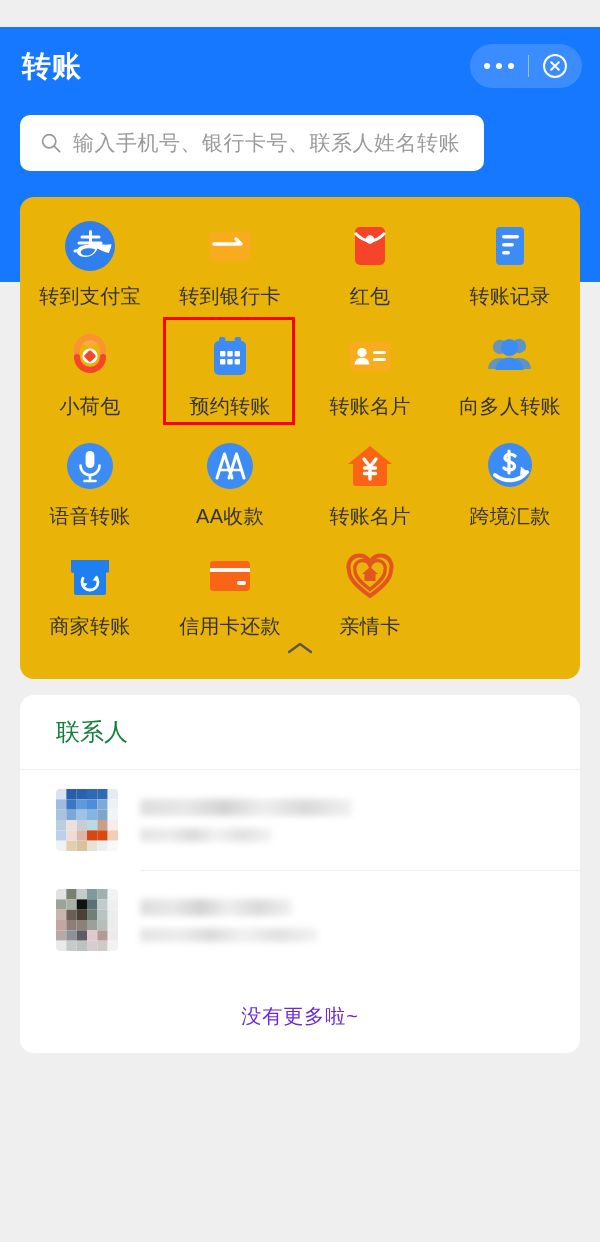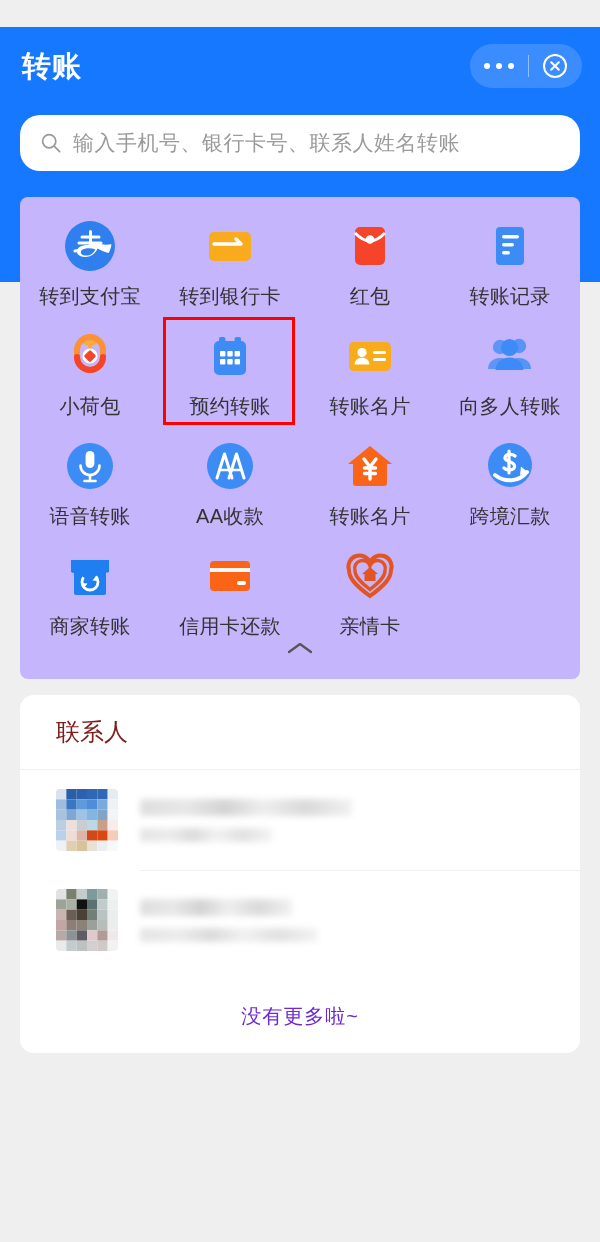--- a/index.html
+++ b/index.html
@@ -67,45 +67,45 @@
     width: 1px; height: 22px;
     background: rgba(255,255,255,0.45);
   }
 
   .close-ico { width: 26px; height: 26px; display:block; }
 
   
   .search-box {
     position: absolute;
     top: 88px; left: 20px;
-    width: 560px;
+    width: 464px;
     height: 56px;
     background: #ffffff;
-    border-radius: 20px;
+    border-radius: 10px;
     display: flex;
     align-items: center;
     padding-left: 20px;
   }
   .search-ico { width: 22px; height: 22px; flex: none; }
   .search-placeholder {
     margin-left: 11px;
     color: #9a9a9a;
     font-size: 21px;
     letter-spacing: .5px;
     white-space: nowrap;
   }
 
   
   .grid-card {
     position: absolute;
     top: 170px; left: 20px;
     width: 560px;
     height: 482px;
-    background: #c4b5fd;
-    border-radius: 8px;
+    background: #eab308;
+    border-radius: 14px;
   }
 
   .grid {
     position: absolute;
     top: 12px; left: 0;
     width: 560px;
     display: flex;
     flex-wrap: wrap;
   }
 
@@ -175,21 +175,21 @@
     height: 75px;
     padding-left: 36px;
     display: flex;
     align-items: center;
     gap: 50px;
     border-bottom: 1px solid #f0f0f0;
   }
 
   .tab {
     font-size: 24px;
-    color: #7f1d1d;
+    color: #15803d;
     position: relative;
     height: 74px;
     display: flex;
     align-items: center;
   }
   .tab.active { color: #1677ff; font-weight: bold; }
   .tab.active::after {
     content: "";
     position: absolute;
     bottom: 0; left: 50%;

